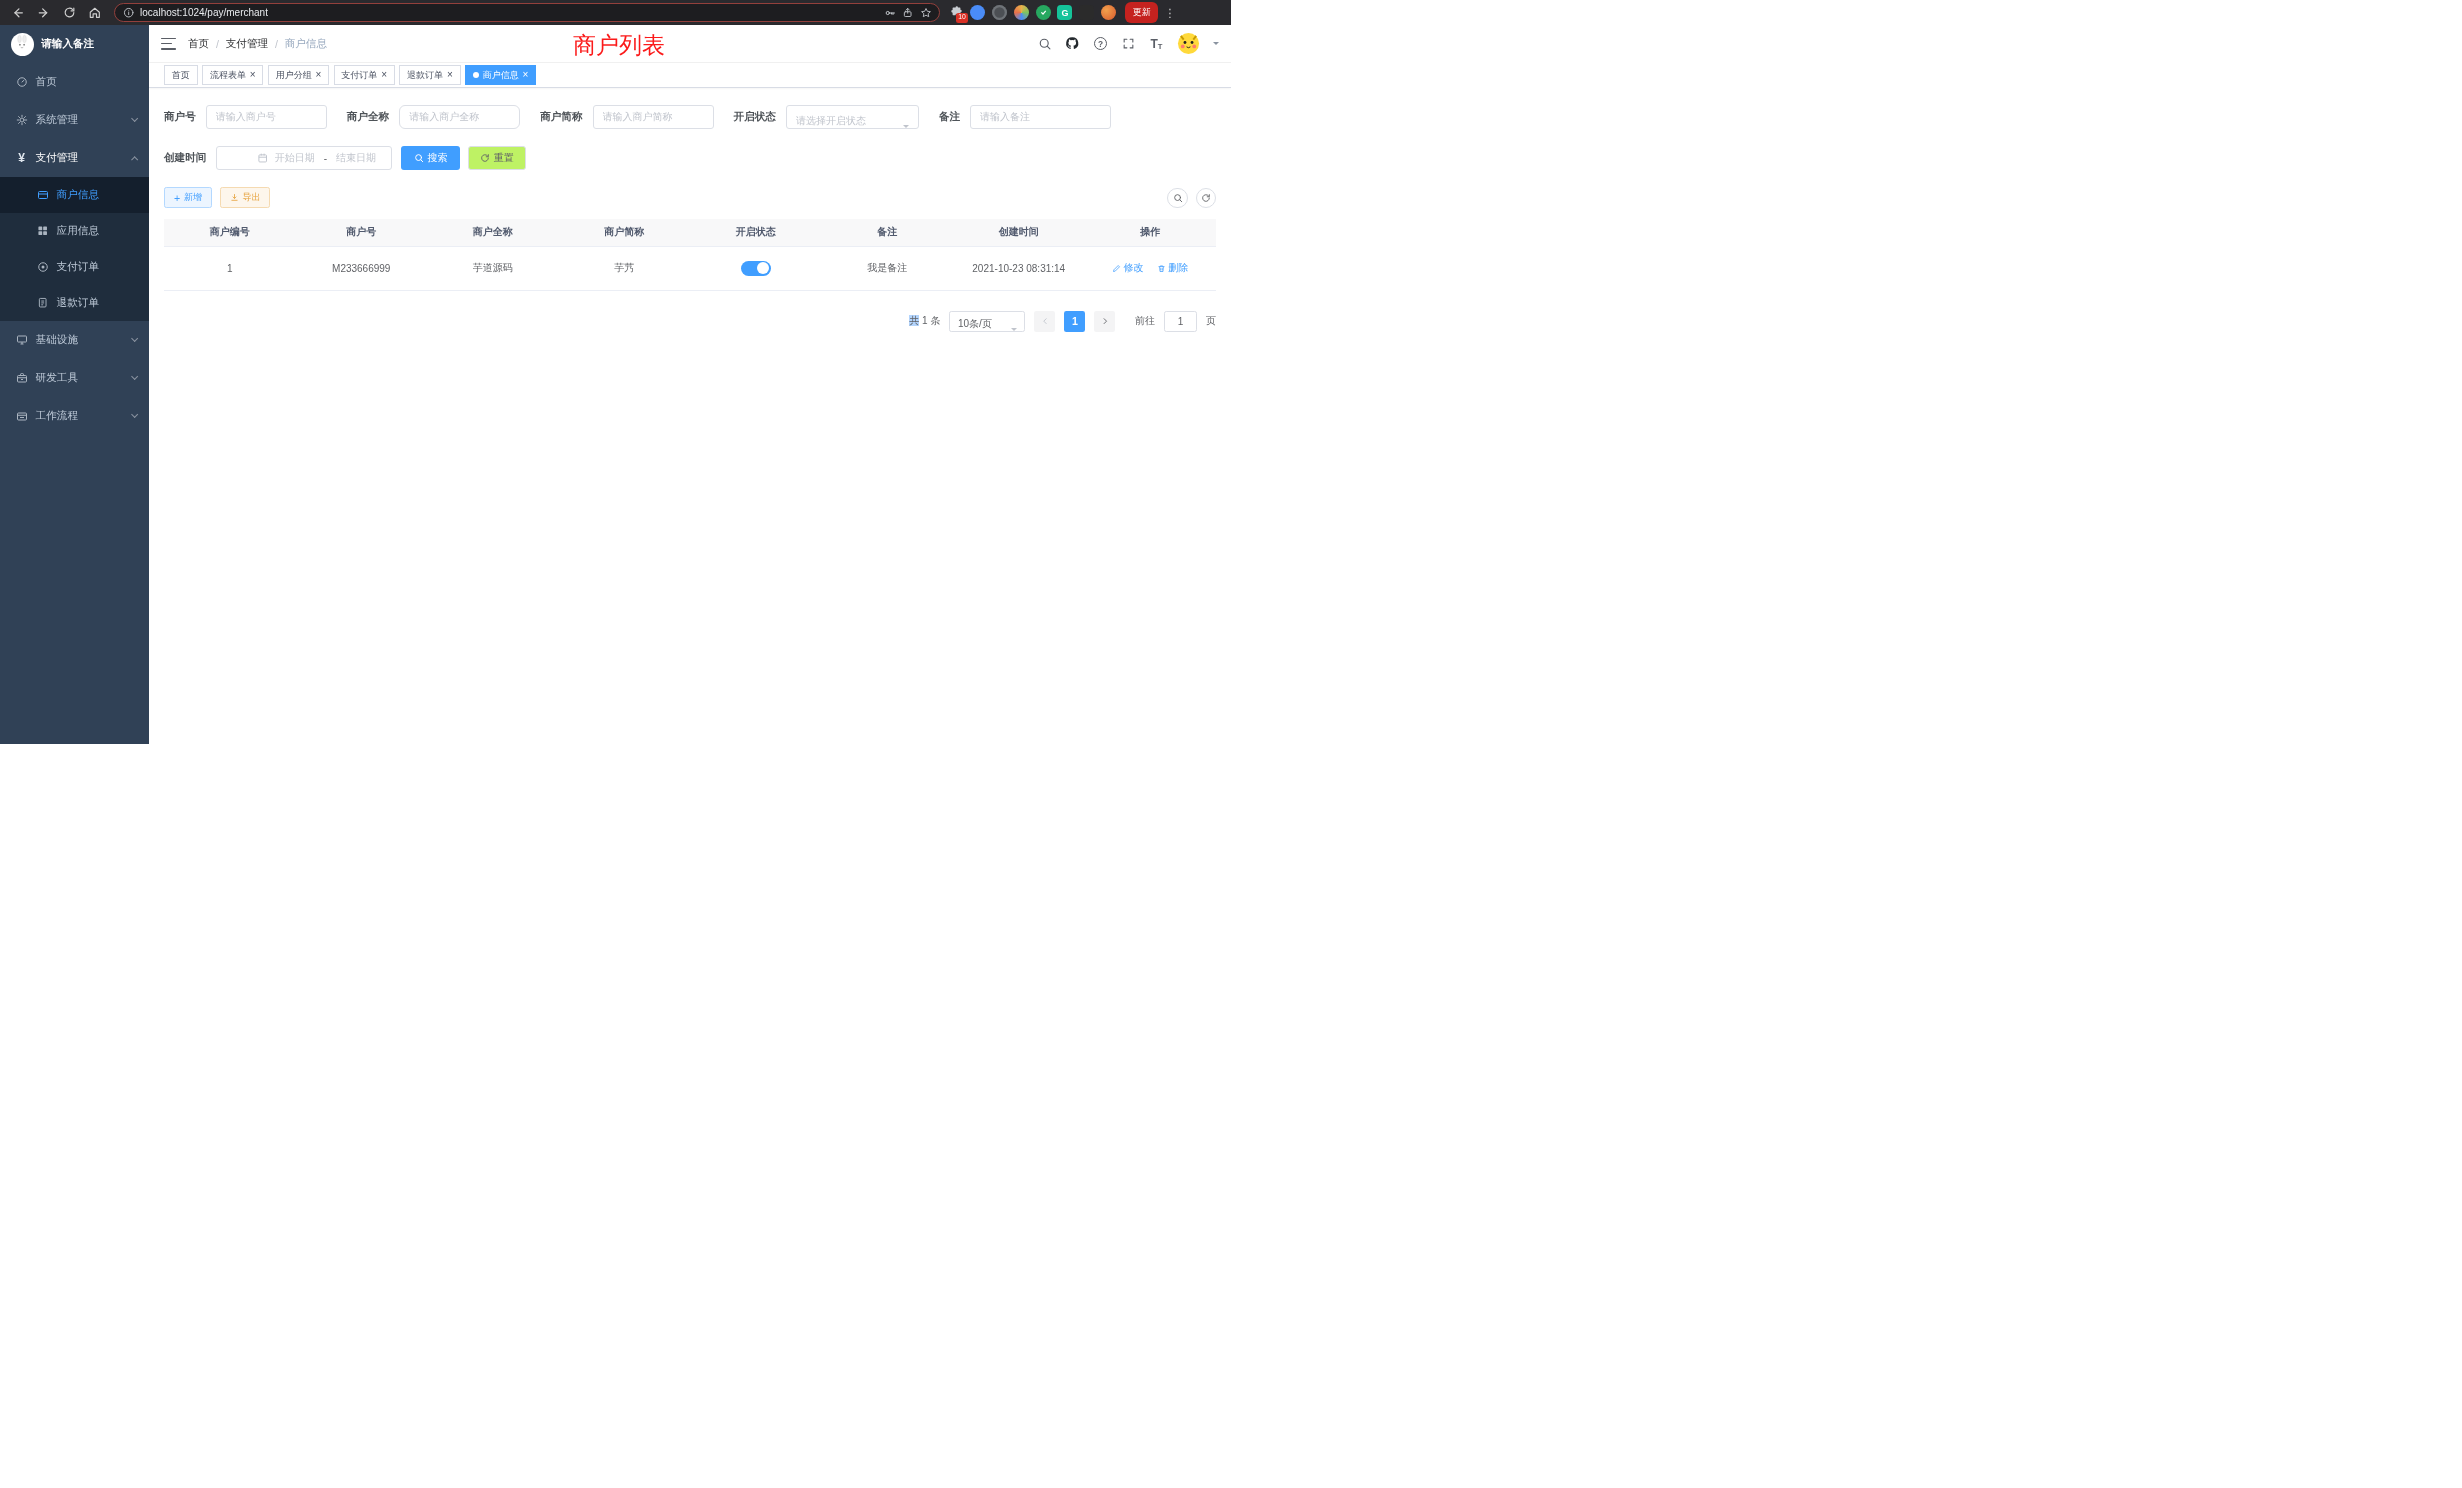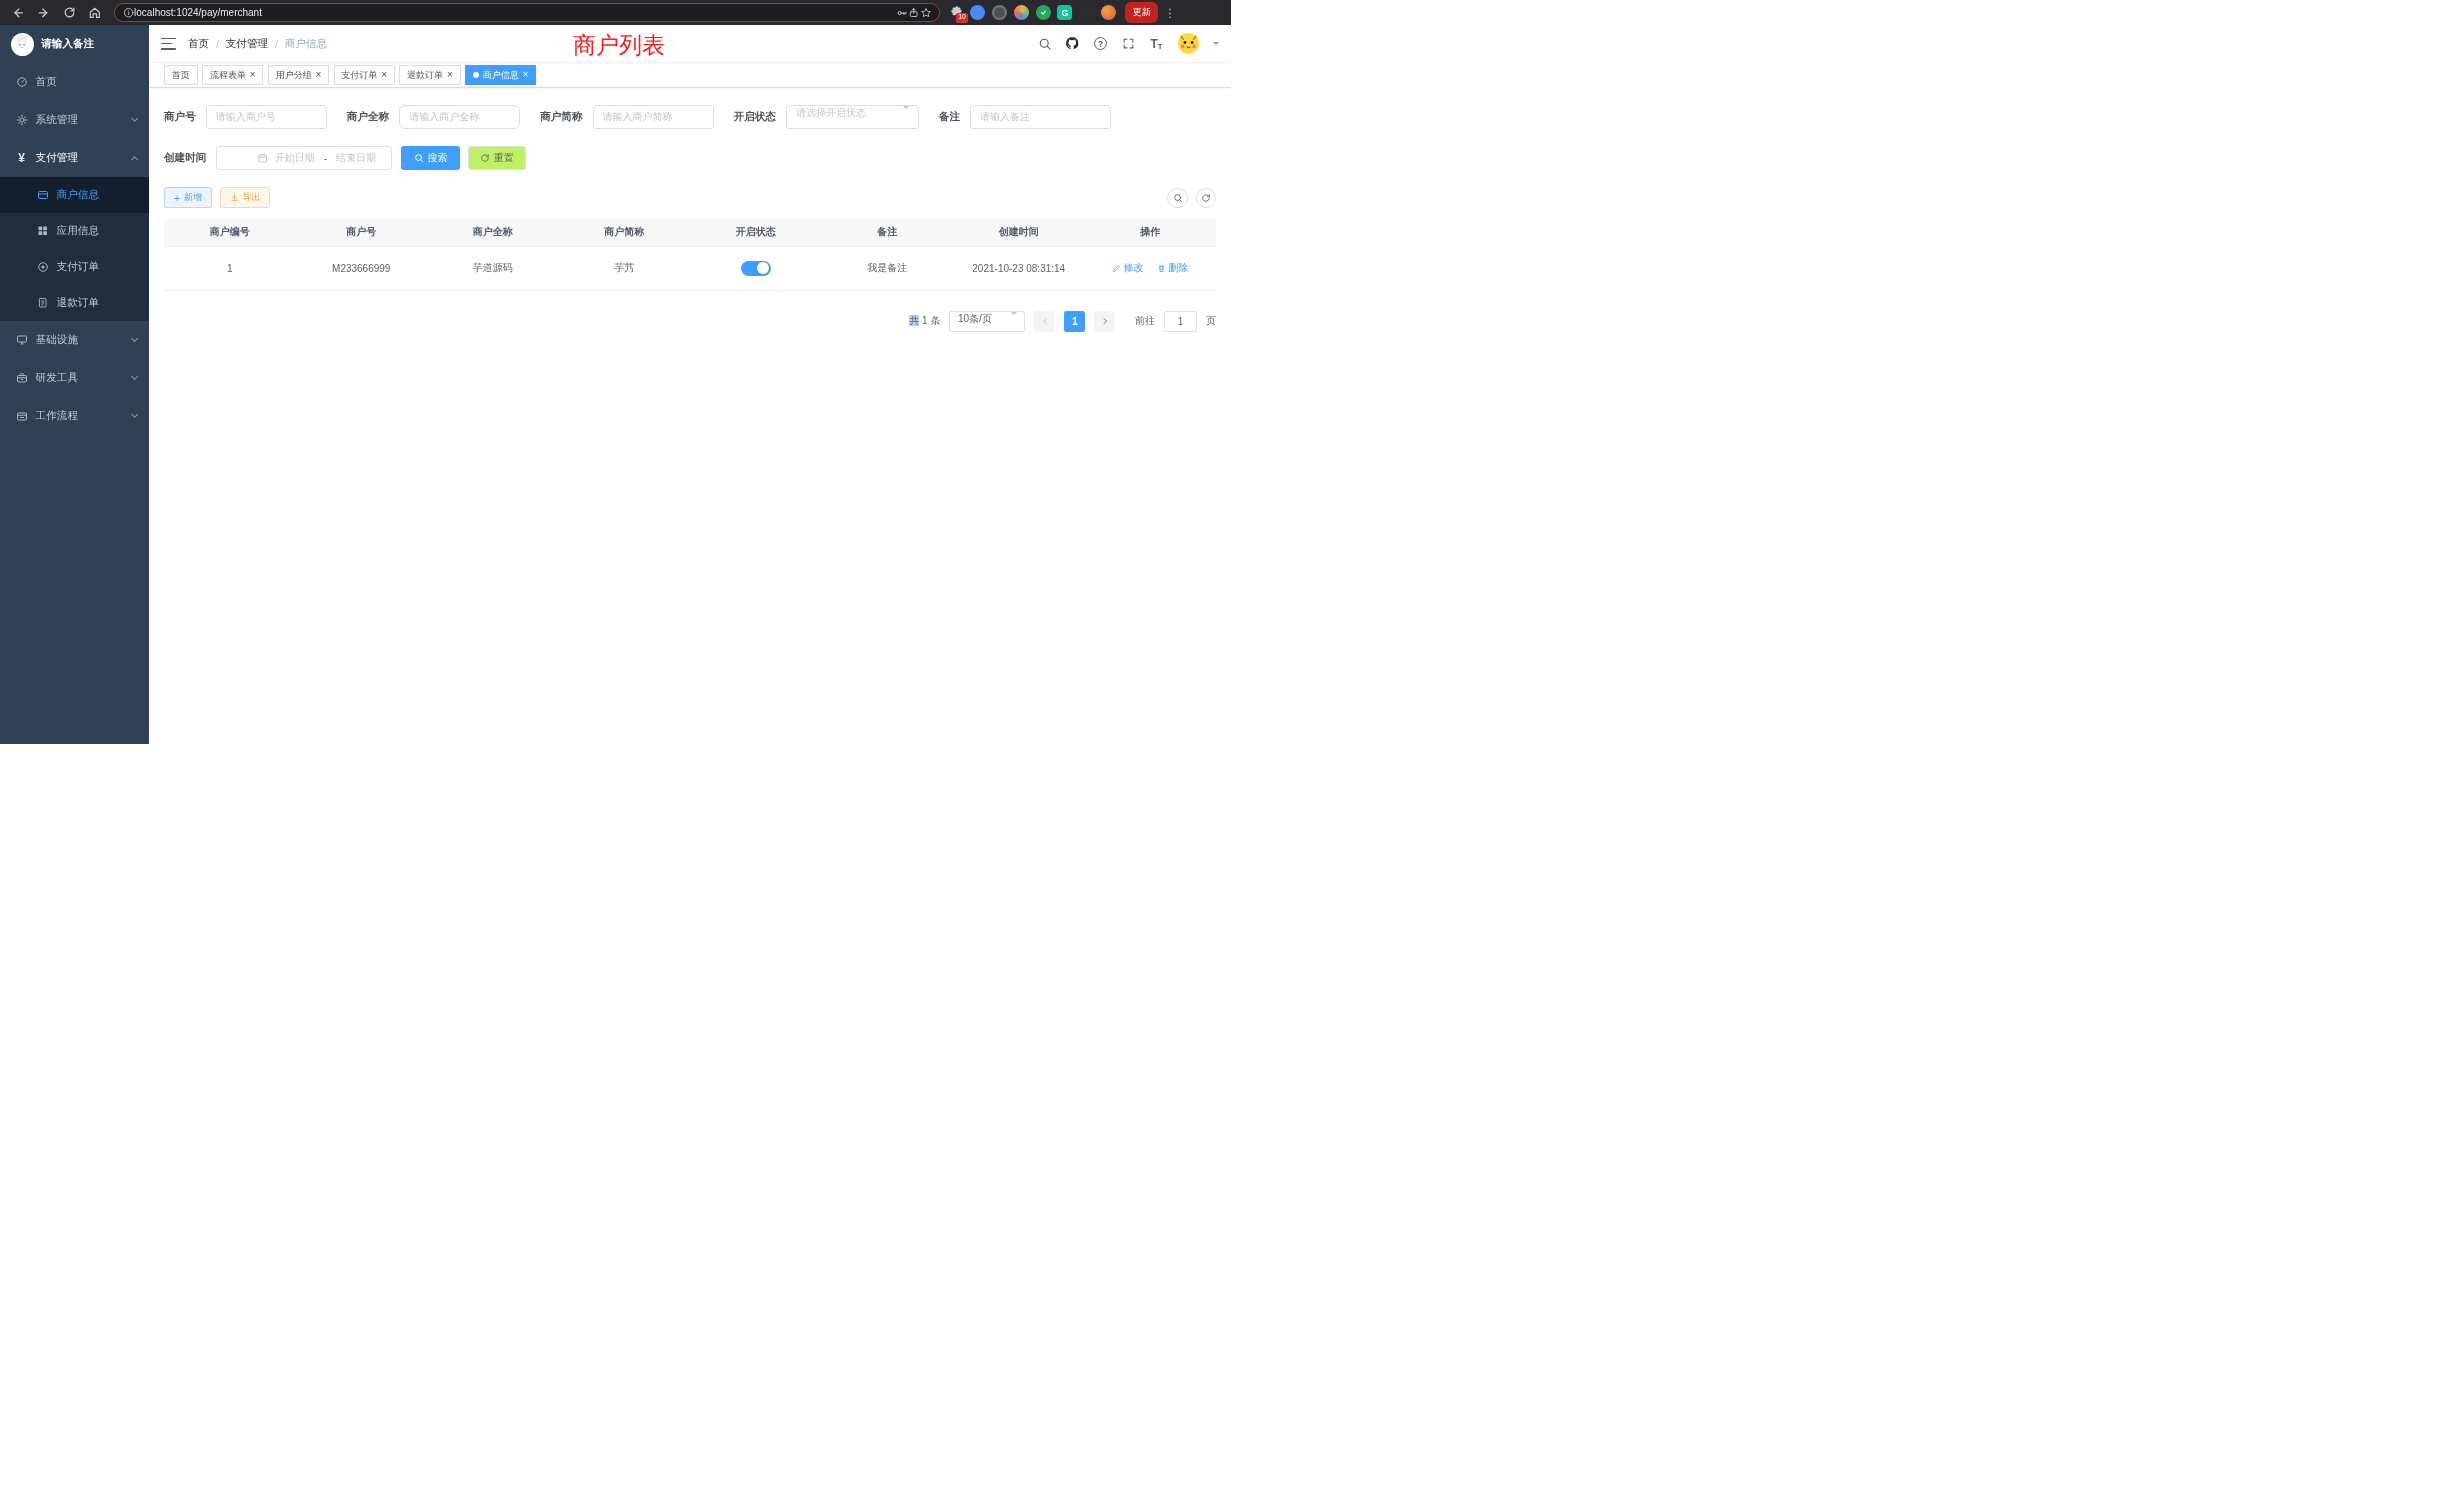--- a/index.html
+++ b/index.html
@@ -3,21 +3,21 @@
 <meta charset="utf-8">
 <style>
   * { margin:0; padding:0; box-sizing:border-box; }
   html,body { width:1231px; height:744px; overflow:hidden; }
   body { font-family:"Liberation Sans","DejaVu Sans",sans-serif; background:#fff; color:#303133; }
   .stage { position:relative; width:1231px; height:744px; }
 
   
   .browser-bar { position:absolute; top:0; left:0; right:0; height:25px; background:#2a2a2e; display:flex; align-items:center; padding:0 7.6px; gap:4.5px; }
   .nav-btn { width:21px; height:21px; display:flex; align-items:center; justify-content:center; border-radius:50%; flex:0 0 auto; }
-  .url-bar { flex:1 1 auto; max-width:826px; height:19px; margin:0 4.5px; background:#1d1d20; border:1.5px solid #93403c; border-radius:10.6px; display:flex; align-items:center; padding:0 7.6px; }
+  .url-bar { flex:1 1 auto; max-width:826px; height:19px; margin:0 4.5px; background:#1d1d20; border:1.5px solid #93403c; border-radius:10.6px; display:flex; align-items:center; padding:0 7.6px; gap:6px; }
   .url-text { color:#e8eaed; font-size:10px; flex:1; white-space:nowrap; overflow:hidden; }
   .ext-row { display:flex; align-items:center; gap:6.8px; flex:0 0 auto; }
   .ext { width:15px; height:15px; border-radius:50%; position:relative; flex:0 0 auto; }
   .ext.square { border-radius:3.8px; }
   .badge { position:absolute; bottom:-3px; right:-4.5px; background:#d93025; color:#fff; font-size:6.8px; line-height:1; padding:1.5px 2.3px; border-radius:2.3px; }
   .update-pill { background:#c5221f; color:#fff; font-size:9px; padding:3.8px 7.6px; border-radius:6px; margin-left:4.5px; white-space:nowrap; }
   .dots { color:#cfcfcf; font-size:11.4px; letter-spacing:0; margin:0 1.5px; }
 
   
   .app { position:absolute; top:25px; left:0; right:0; bottom:0; display:flex; }
@@ -62,21 +62,21 @@
   .tag .dot { width:6px; height:6px; border-radius:50%; background:#fff; }
 
   
   .content { flex:1; padding:16.7px 15px 0; overflow:hidden; }
   .frow { display:flex; align-items:center; margin-bottom:17.4px; flex-wrap:nowrap; }
   .fitem { display:flex; align-items:center; margin-right:20px; }
   .flabel { font-size:10.6px; color:#4e5358; font-weight:700; margin-right:10px; white-space:nowrap; }
   .inp { height:24px; border:0.8px solid #dcdfe6; border-radius:3px; padding:0 9px; font-size:10px; color:#606266; background:#fff; display:flex; align-items:center; }
   .inp::placeholder { color:#c0c4cc; }
   input.inp { outline:none; font-family:inherit; }
-  .sel { position:relative; display:flex; align-items:flex-start; justify-content:space-between; cursor:pointer; }
+  .sel { position:relative; display:flex; align-items:flex-end; justify-content:space-between; cursor:pointer; }
   .ph { color:#c0c4cc; font-size:10px; }
   .sel .sv { width:0; height:0; border-left:3px solid transparent; border-right:3px solid transparent; border-top:3.8px solid #c0c4cc; margin-left:6px; }
   .daterange { width:176px; justify-content:flex-start; gap:6px; cursor:pointer;padding-left:40px; }
   .daterange .sep { color:#606266; margin:0 3px; }
   .btn { height:24px; border-radius:3px; font-size:10px; display:inline-flex; align-items:center; gap:3.8px; padding:0 11.4px; cursor:pointer; border:0.8px solid transparent; white-space:nowrap; }
   .btn-primary { background:#409eff; color:#fff; }
   .btn-plain { background:#bef264; border-color:#dcdfe6; color:#606266; }
   .btn-sm { height:21px; font-size:9px; padding:0 9px; border-radius:2.3px; }
   .btn-add { background:#ecf5ff; border-color:#b3d8ff; color:#409eff; }
   .btn-export { background:#fdf6ec; border-color:#f5dab1; color:#e6a23c; }

